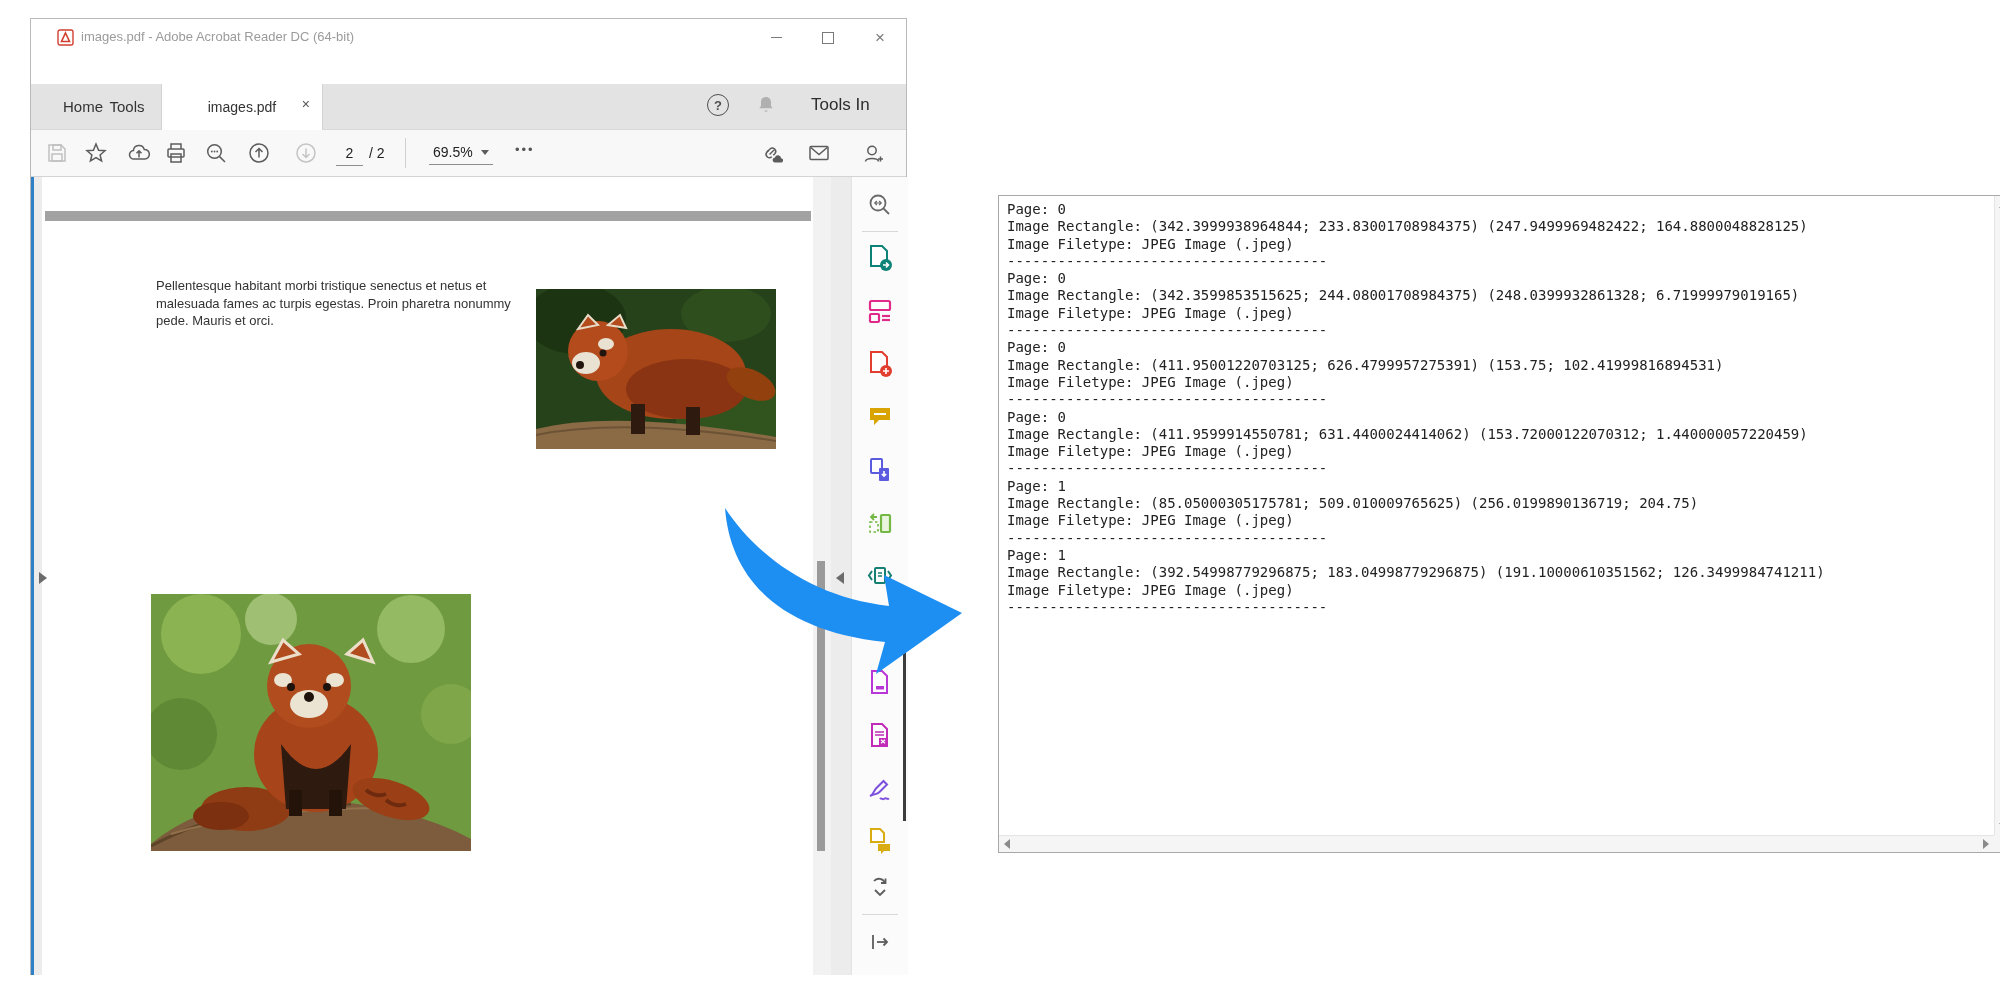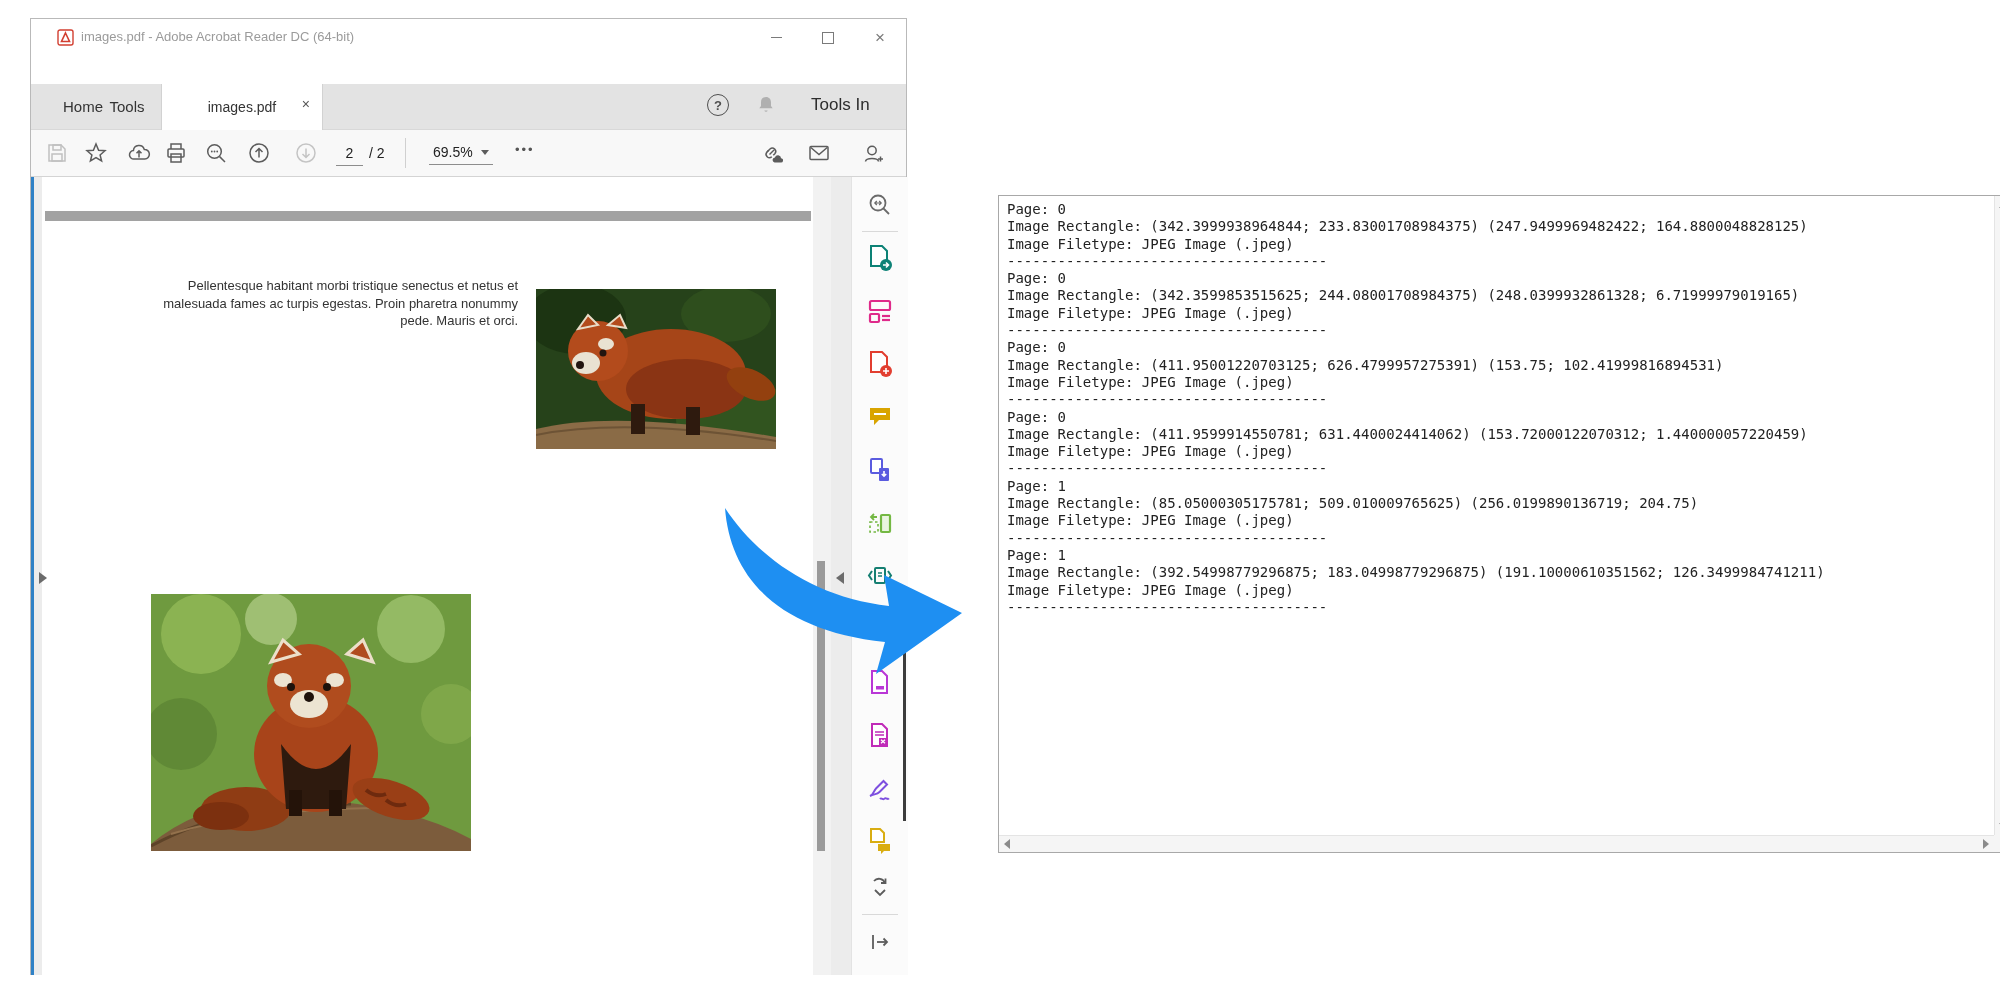--- a/index.html
+++ b/index.html
@@ -52,21 +52,21 @@
   .caret-down{width:0;height:0;border-left:4px solid transparent;border-right:4px solid transparent;
               border-top:5px solid #5c5c5c;}
   .tb-more{position:absolute;left:484px;top:12px;font-size:13px;color:#555;letter-spacing:2px;}
   .tb-link{left:728px;} .tb-mail{left:776px;} .tb-person{left:830px;}
 
   
   .docarea{position:absolute;left:0;top:158px;width:100%;height:798px;background:#ececec;}
   .blue-edge{position:absolute;left:0;top:0;width:3px;height:100%;background:#2f81c6;}
   .page{position:absolute;left:11px;top:0;width:771px;height:798px;background:#fff;}
   .pagebreak-bar{position:absolute;left:3px;top:34px;width:766px;height:10px;background:#a2a2a2;}
-  .paragraphs{position:absolute;left:114px;top:100px;width:362px;font-size:13px;line-height:17.7px;color:#333;text-align:right;}
+  .paragraphs{position:absolute;left:114px;top:100px;width:362px;font-size:13px;line-height:17.7px;color:#333;}
   .paragraphs p{margin:0 0 14px 0;}
   .pdf-img{position:absolute;border:0;}
   .img-top{left:494px;top:112px;width:240px;height:160px;}
   .img-bottom{left:109px;top:417px;width:320px;height:257px;}
 
   .doc-vscroll{position:absolute;left:782px;top:0;width:18px;height:100%;background:#f2f2f2;}
   .doc-thumb{position:absolute;left:4px;top:384px;width:8px;height:290px;background:#9a9a9a;}
   .collapse-left{position:absolute;left:805px;top:395px;width:0;height:0;
                  border-top:6px solid transparent;border-bottom:6px solid transparent;border-right:8px solid #6b6b6b;}
   .expand-right{position:absolute;left:8px;top:395px;width:0;height:0;

